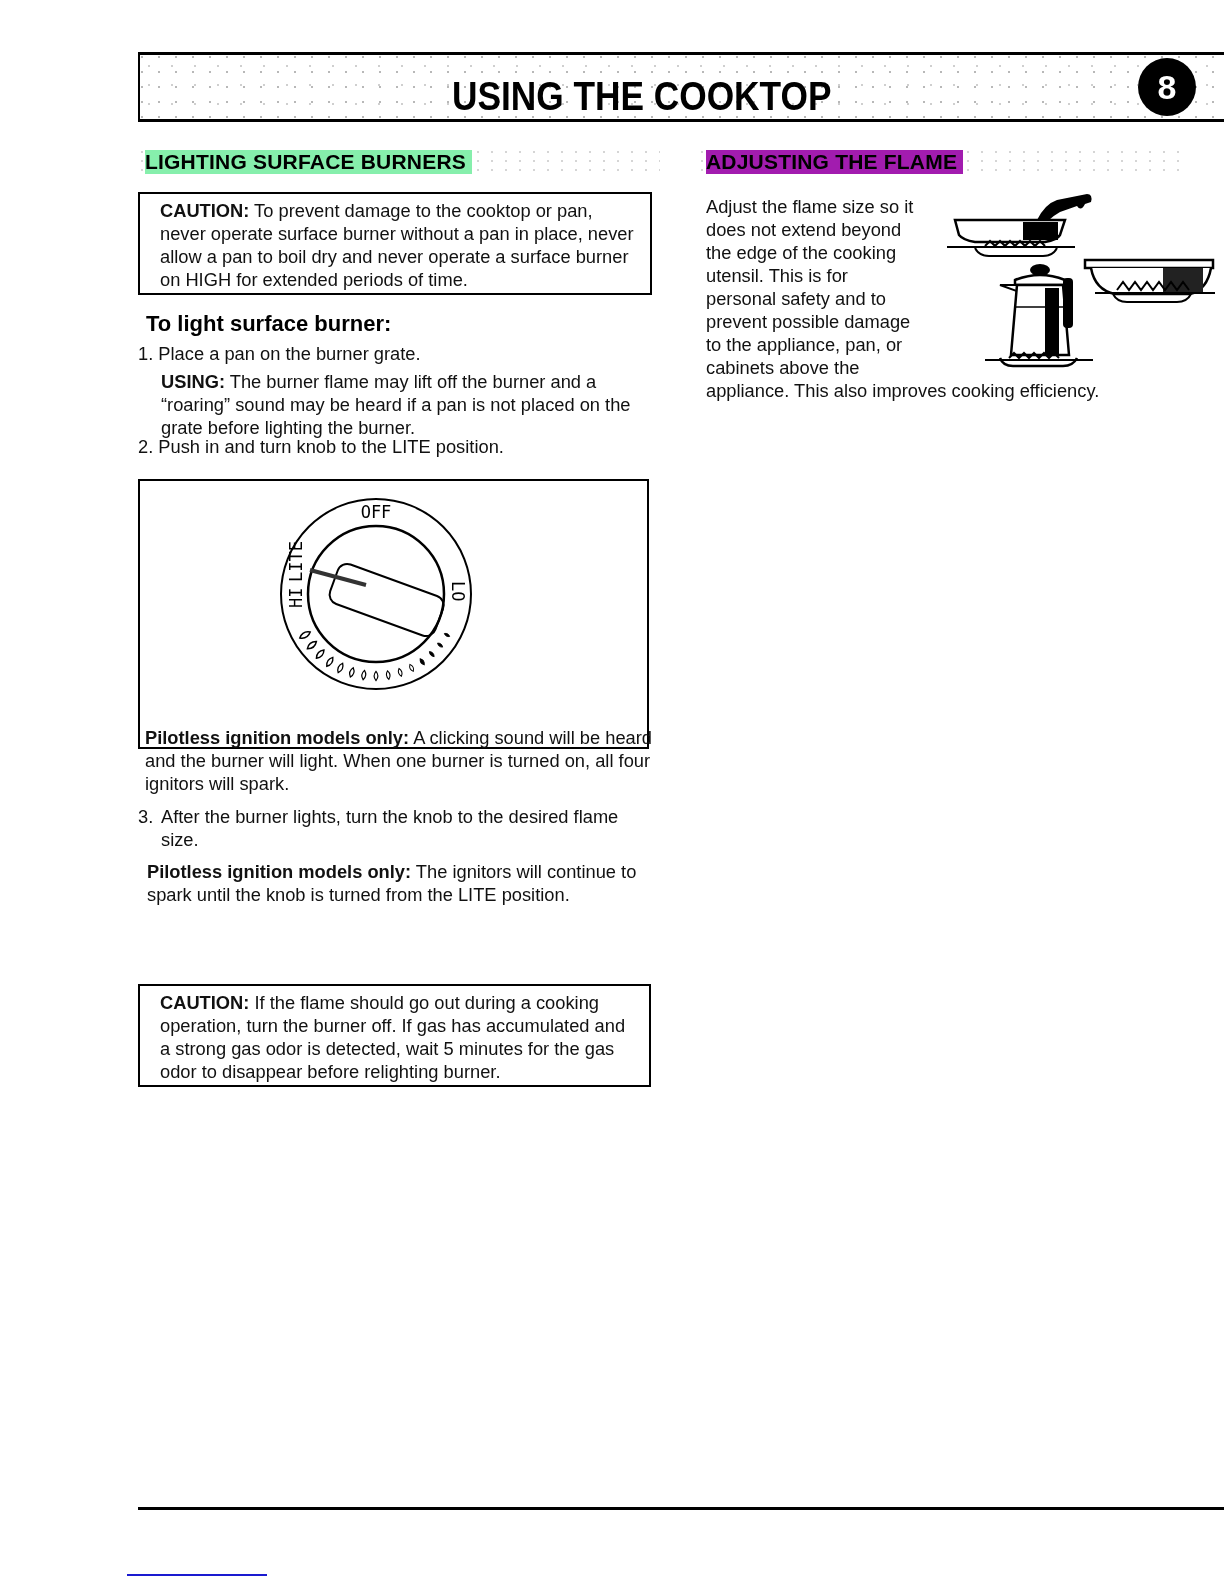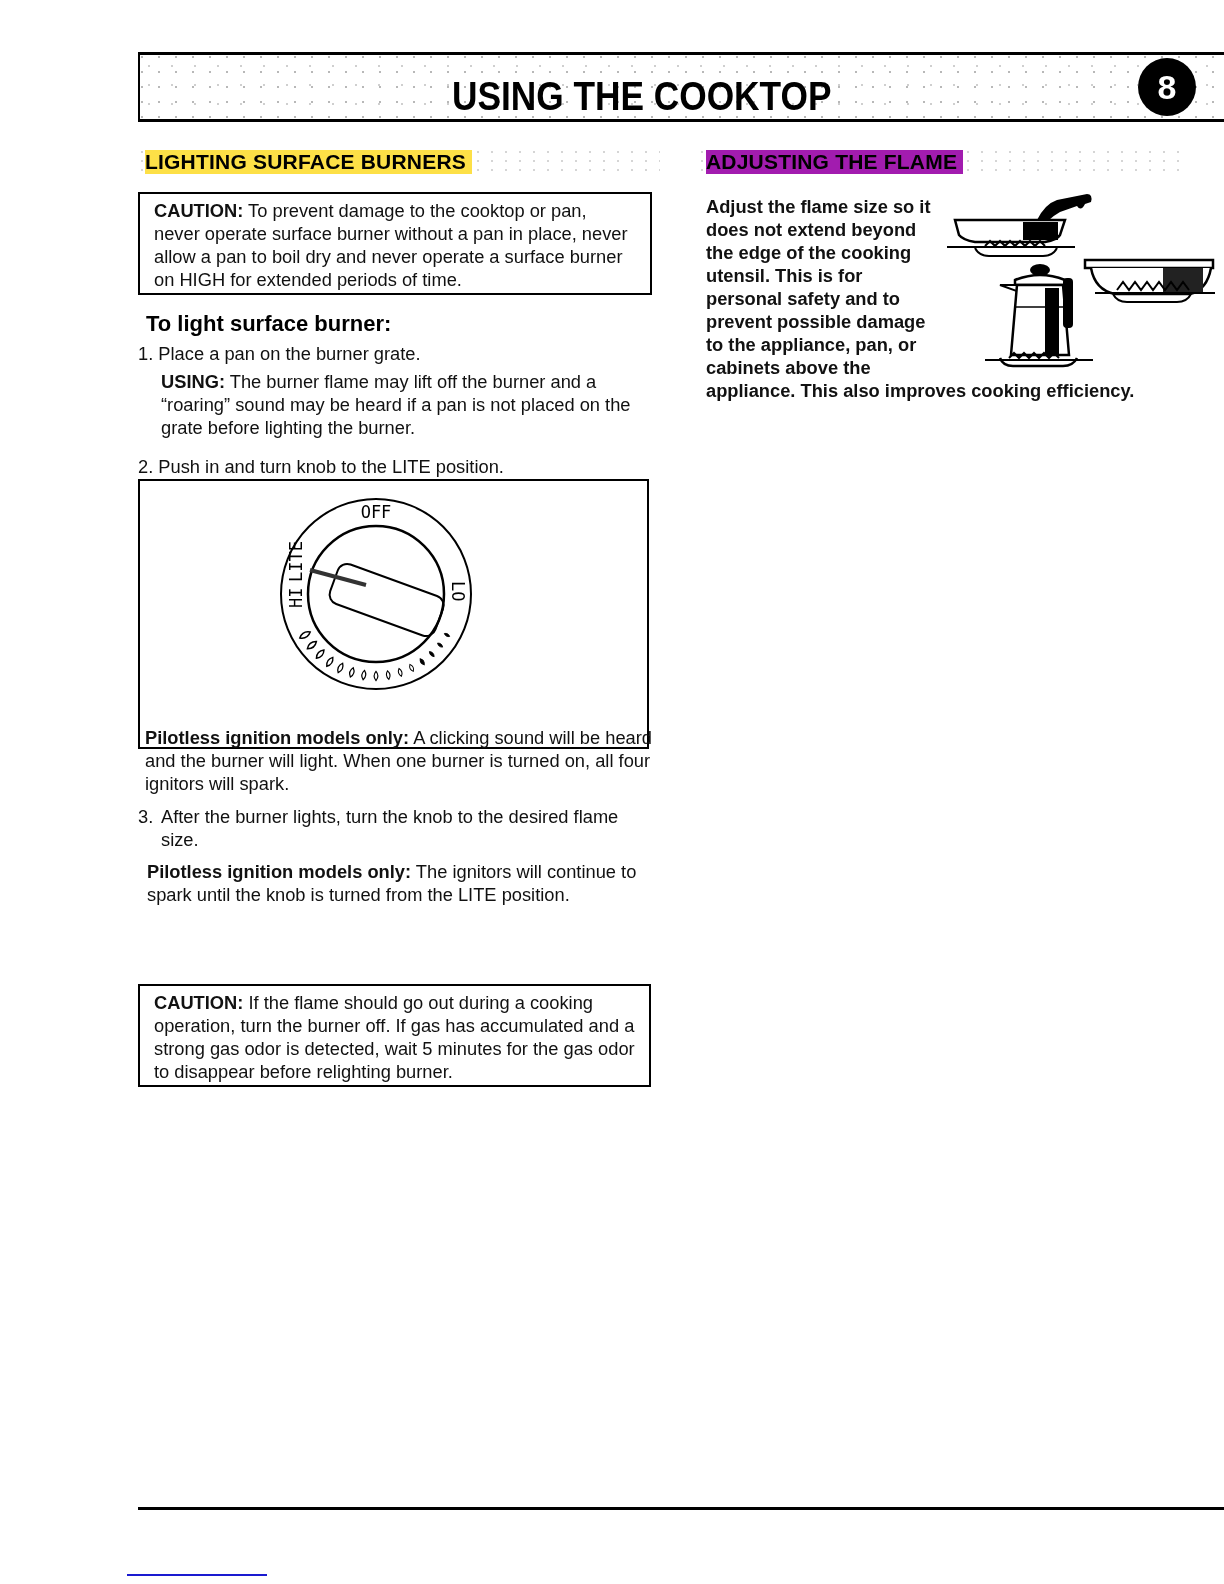--- a/index.html
+++ b/index.html
@@ -25,21 +25,21 @@
            display: flex; align-items: center; justify-content: center;
            font-family: "Liberation Sans", sans-serif; }
 
   
   .section-heading { font-weight: 700; font-size: 21px; letter-spacing: 0.2px; color: #000; }
   .section-heading-bg { height: 26px; 
             background-image: radial-gradient(circle at 2px 2px, #d5d5d5 1px, transparent 1.4px);
             background-size: 14px 9px; }
 
   
-  .caution { border: 2px solid #000; box-sizing: border-box; padding: 5px 14px 5px 14px;
+  .caution { border: 2px solid #000; box-sizing: border-box; padding: 5px 14px 5px 20px;
              font-size: 18.3px; line-height: 23px; color: #111; }
   .caution b { font-weight: 700; }
 
   .subheading { font-weight: 700; font-size: 22px; color: #000; }
   .para { font-size: 18.3px; line-height: 23px; color: #111; }
   .para b { font-weight: 700; }
 
   .diagram-box { left: 138px; top: 479px; width: 511px; height: 270px;
                  border: 2px solid #000; box-sizing: border-box; }
 
@@ -47,38 +47,38 @@
   .link-line { left: 127px; top: 1574px; width: 140px; height: 2px; background: #1a1ad0; }
 </style>
 </head>
 <body>
 
 <div class="abs banner"></div>
 <div class="abs banner-title">USING THE COOKTOP</div>
 <div class="abs badge">8</div>
 
 <div class="abs section-heading-bg" style="left:140px; top:150px; width:520px;"></div>
-<div class="abs section-heading" style="left:145px; top:150px; background:#fde047; padding-right:6px;">LIGHTING SURFACE BURNERS</div>
+<div class="abs section-heading" style="left:145px; top:150px; background:#86efac; padding-right:6px;">LIGHTING SURFACE BURNERS</div>
 
 <div class="abs caution" style="left:138px; top:192px; width:514px; height:103px;">
   <b>CAUTION:</b><span> To prevent damage to the cooktop or pan, never operate surface burner without a pan in place, never allow a pan to boil dry and never operate a surface burner on HIGH for extended periods of time.</span>
 </div>
 
 <div class="abs subheading" style="left:146px; top:311px;">To light surface burner:</div>
 
 <div class="abs para" style="left:138px; top:342px; width:520px;">
   <span>1.</span>
   <span>Place a pan on the burner grate.</span>
 </div>
 
 <div class="abs para" style="left:161px; top:370px; width:490px;">
   <b>USING:</b><span> The burner flame may lift off the burner and a “roaring” sound may be heard if a pan is not placed on the grate before lighting the burner.</span>
 </div>
 
-<div class="abs para" style="left:138px; top:455px; width:520px;">
+<div class="abs para" style="left:138px; top:435px; width:520px;">
   <span>2.</span>
   <span>Push in and turn knob to the LITE position.</span>
 </div>
 
 <div class="abs diagram-box">
   <svg width="507" height="226" viewBox="0 0 507 226">
     <g transform="translate(236,113)" fill="none" stroke="#000">
       <circle r="95" stroke-width="2"></circle>
       <circle r="68" stroke-width="2.5"></circle>
       <g transform="rotate(20)">
@@ -125,21 +125,21 @@
   <b>Pilotless ignition models only:</b><span> The ignitors will continue to spark until the knob is turned from the LITE position.</span>
 </div>
 
 <div class="abs caution" style="left:138px; top:984px; width:513px; height:103px;">
   <b>CAUTION:</b><span> If the flame should go out during a cooking operation, turn the burner off. If gas has accumulated and a strong gas odor is detected, wait 5 minutes for the gas odor to disappear before relighting burner.</span>
 </div>
 
 <div class="abs section-heading-bg" style="left:700px; top:150px; width:490px;"></div>
 <div class="abs section-heading" style="left:706px; top:150px; background:#a21caf; padding-right:6px;">ADJUSTING THE FLAME</div>
 
-<div class="abs para" style="left:706px; top:195px; width:260px;font-weight:bold;">
+<div class="abs para" style="left:706px; top:195px; width:260px;">
   <div>Adjust the flame size so it</div>
   <div>does not extend beyond</div>
   <div>the edge of the cooking</div>
   <div>utensil. This is for</div>
   <div>personal safety and to</div>
   <div>prevent possible damage</div>
   <div>to the appliance, pan, or</div>
   <div>cabinets above the</div>
   <div style="white-space:nowrap;">appliance. This also improves cooking efficiency.</div>
 </div>

